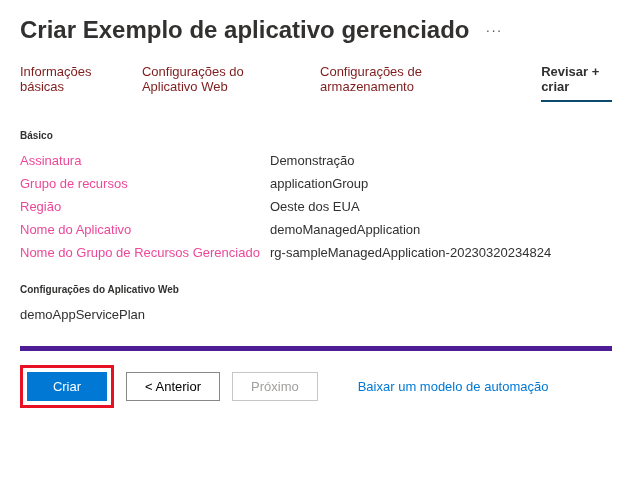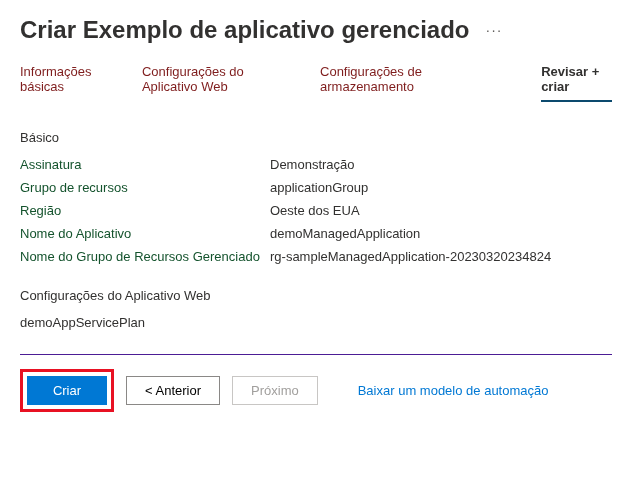--- a/index.html
+++ b/index.html
@@ -10,27 +10,27 @@
       background: #fff;
       width: 632px;
       padding: 16px 20px 20px 20px;
     }
     .header-row { display: flex; align-items: center; gap: 16px; margin-bottom: 20px; }
     .page-title { font-size: 24px; font-weight: 600; color: #323130; }
     .ellipsis { color: #605e5c; font-size: 14px; letter-spacing: 1px; cursor: pointer; }
     .tabs { display: flex; gap: 28px; border-bottom: none; margin-bottom: 28px; }
     .tab { font-size: 13px; color: #7f1d1d; padding-bottom: 6px; cursor: pointer; }
     .tab.active { color: #323130; border-bottom: 2px solid #0c4a6e; font-weight: 700; margin-left: 36px; }
-    .section-heading { font-size: 13px; font-weight: 400; margin-bottom: 12px; color: #323130; }
+    .section-heading { font-size: 10px; font-weight: 700; margin-bottom: 12px; color: #323130; }
     .kv-row { display: flex; margin-bottom: 8px; font-size: 13px; }
-    .kv-label { width: 250px; color: #14532d; flex-shrink: 0; }
+    .kv-label { width: 250px; color: #ec4899; flex-shrink: 0; }
     .kv-value { color: #323130; }
     .section { margin-bottom: 24px; }
     .footer-bar {
-      border-top: 1px solid #4c1d95;
+      border-top: 5px solid #4c1d95;
       padding-top: 14px;
       display: flex;
       align-items: center;
       gap: 12px;
       margin-top: 8px;
     }
     .highlight-box {
       border: 3px solid #e81123;
       padding: 4px;
       display: inline-flex;

